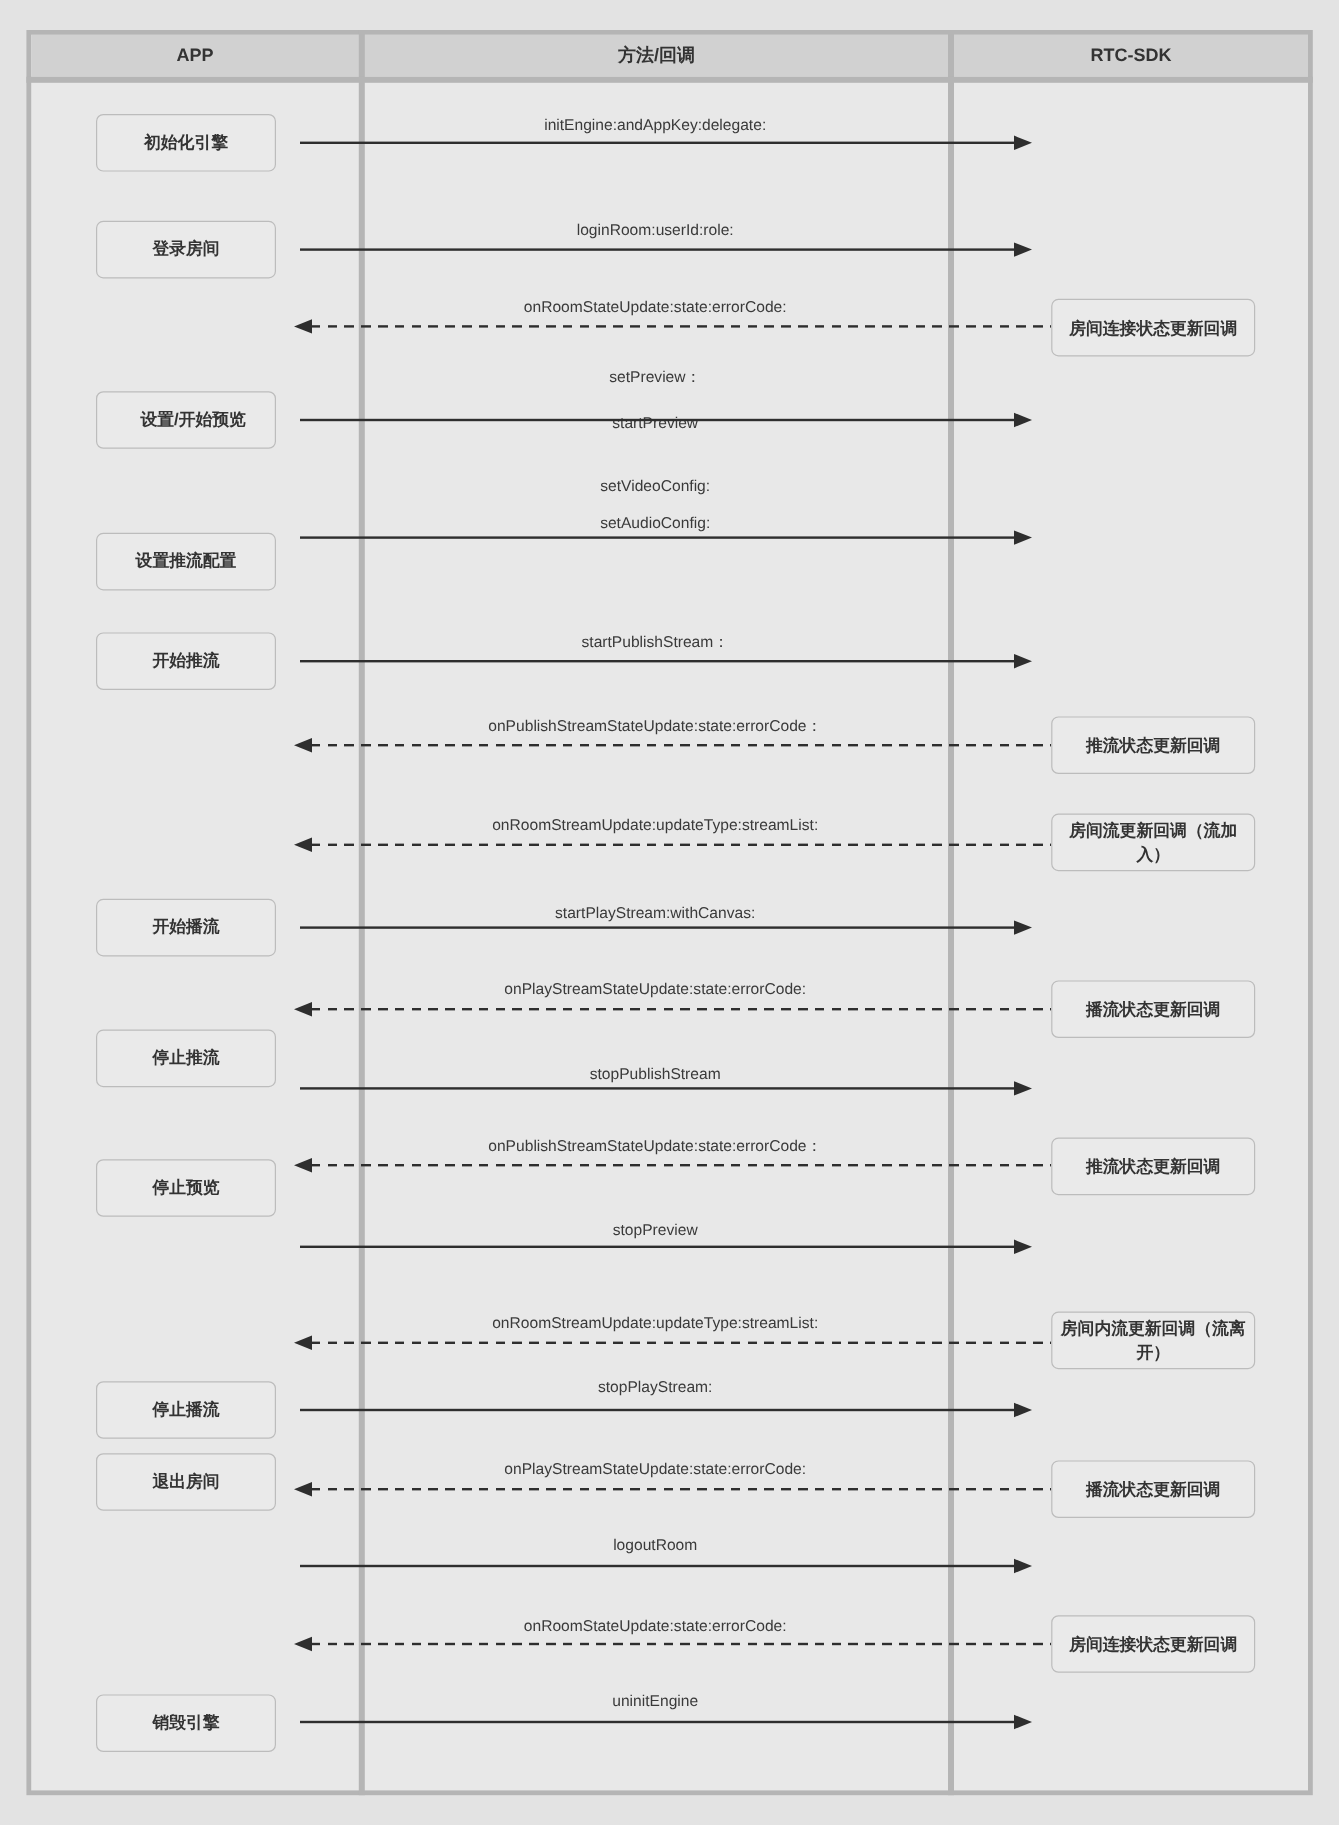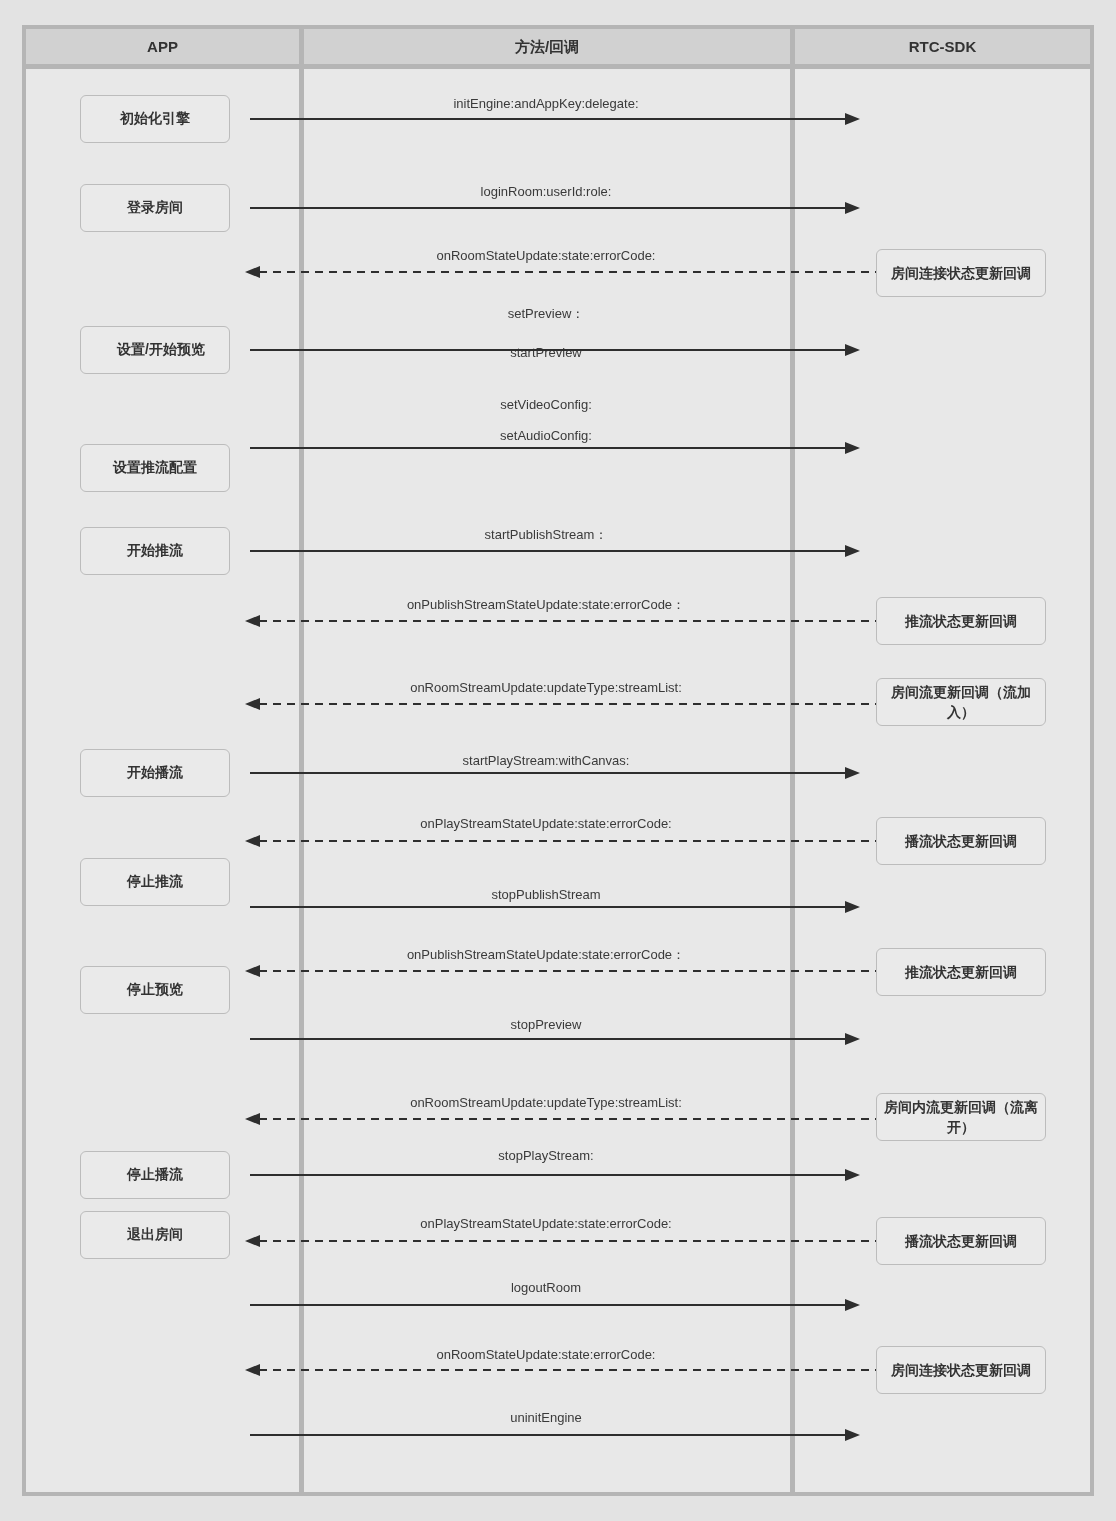--- a/index.html
+++ b/index.html
@@ -113,16 +113,17 @@
       <div class="callback-box" style="top: 1217px;">播流状态更新回调</div>
       <div class="method-label" style="top: 1279px;">logoutRoom</div>
       <div class="actor-box" style="top: 1211px;">退出房间</div>
       <div class="arrow-line" style="top: 1304px;"></div>
       <div class="arrowhead-right" style="top: 1299px;"></div>
       <div class="method-label" style="top: 1346px;">onRoomStateUpdate:state:errorCode:</div>
       <div class="dashed-line" style="top: 1369px;"></div>
       <div class="arrowhead-left" style="top: 1364px;"></div>
       <div class="callback-box" style="top: 1346px;">房间连接状态更新回调</div>
       <div class="method-label" style="top: 1409px;">uninitEngine</div>
+      <div class="actor-box" style="top: 1412px;">销毁引擎</div>
       <div class="arrow-line" style="top: 1434px;"></div>
       <div class="arrowhead-right" style="top: 1429px;"></div>
     </div>
 </div>
 
 </body></html>

